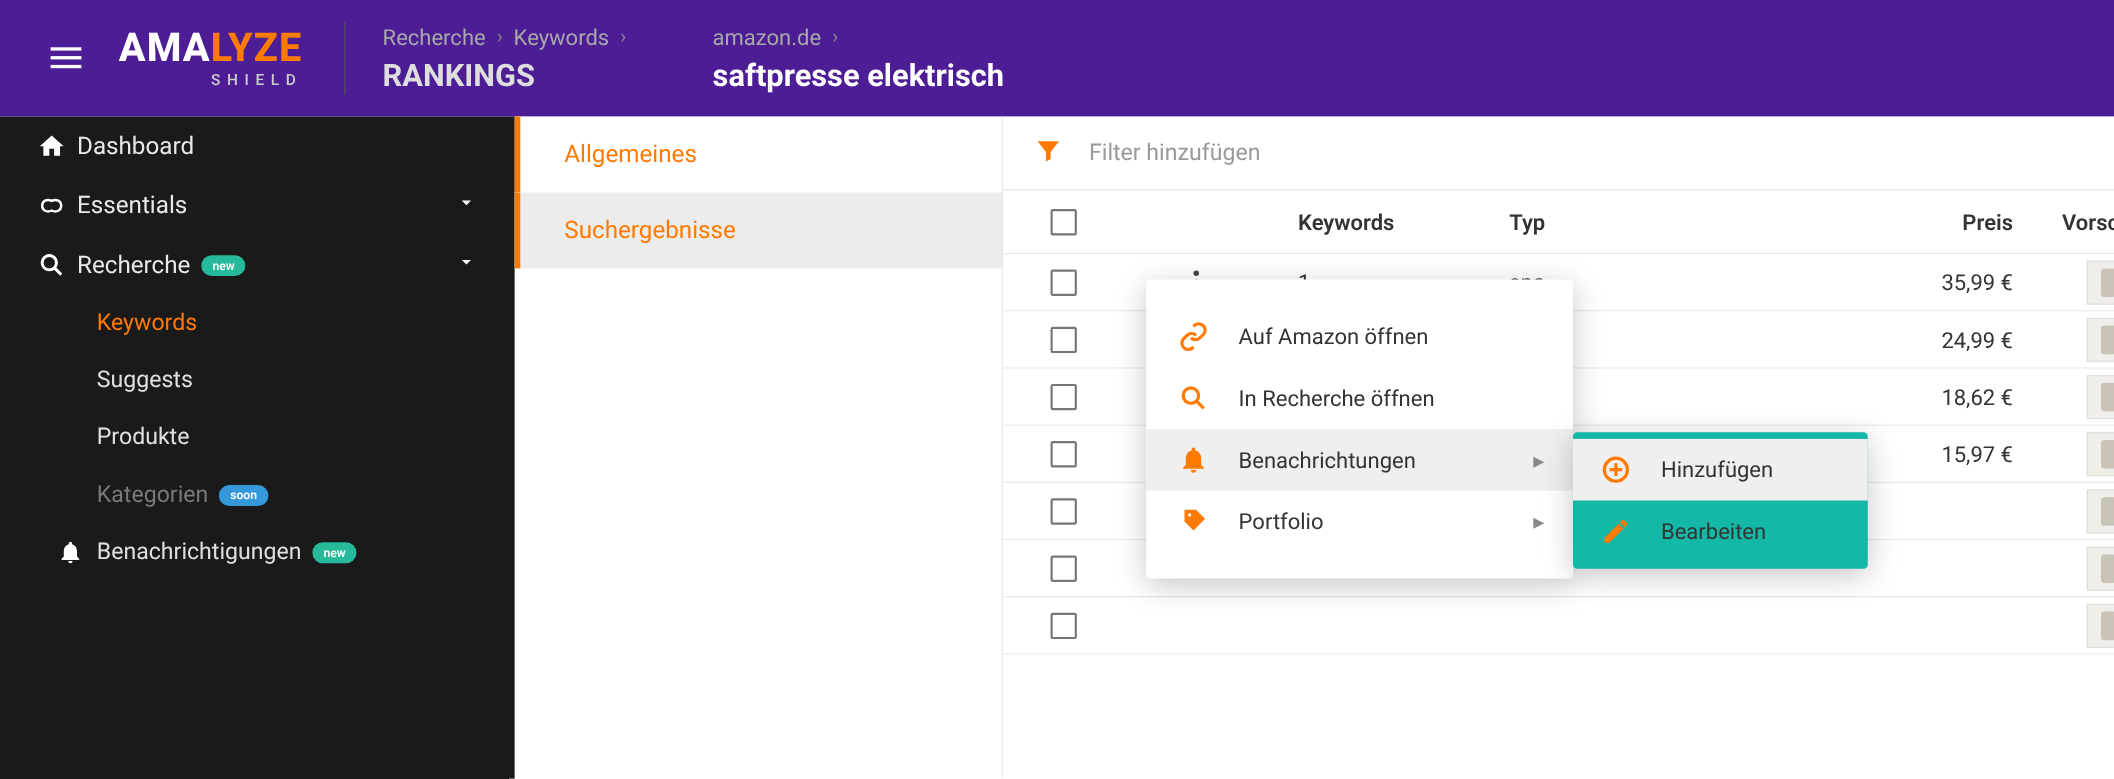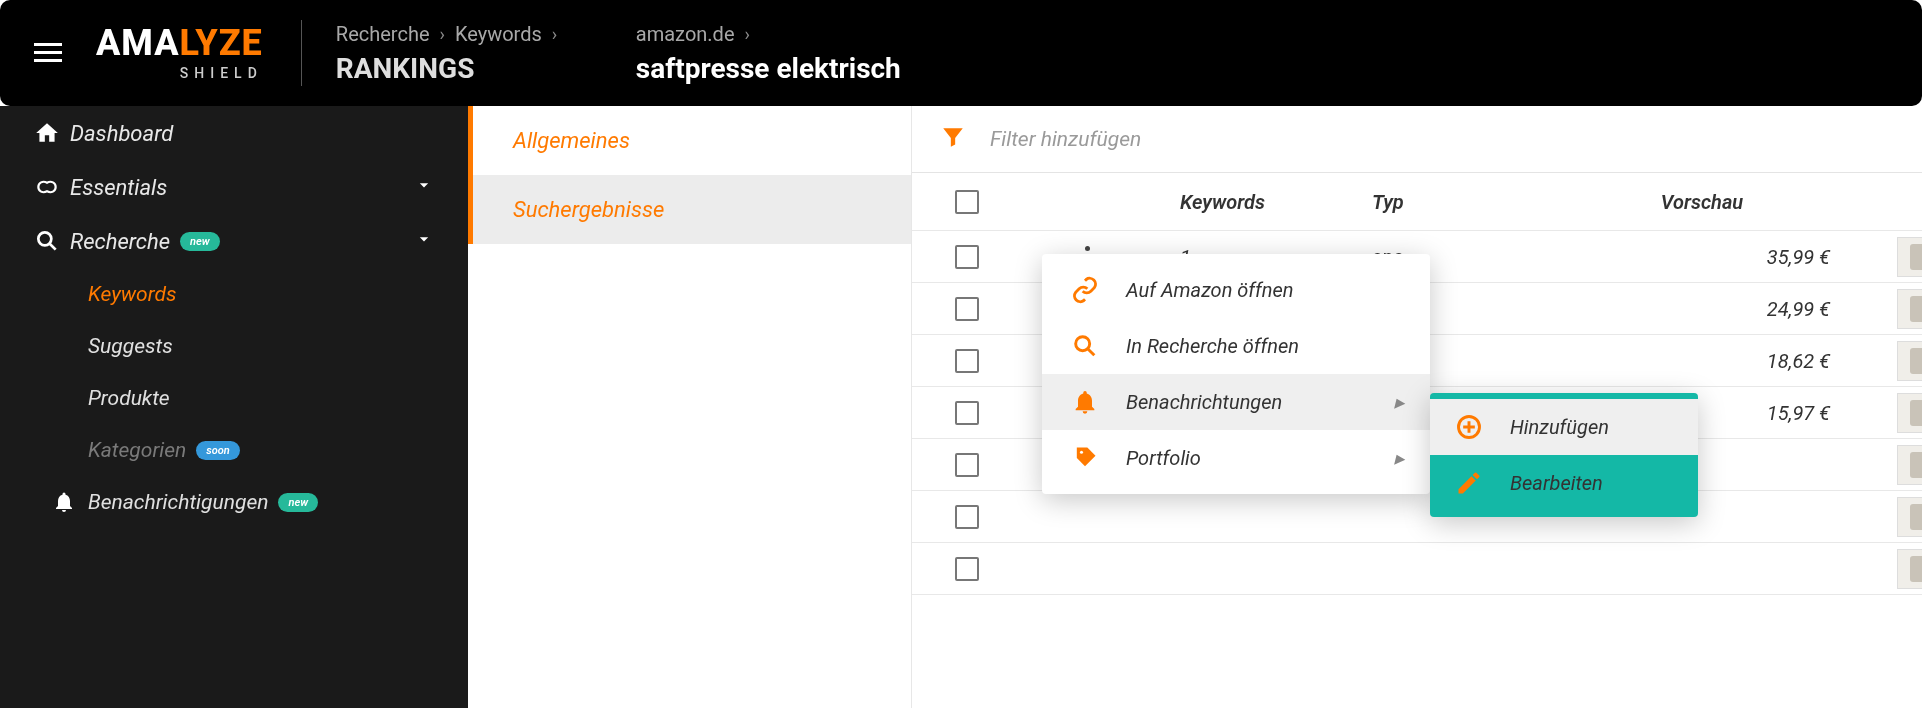--- a/index.html
+++ b/index.html
@@ -1,34 +1,34 @@
 <!DOCTYPE html>
 <html><head>
 <meta charset="utf-8">
 <style>
 * { margin: 0; padding: 0; box-sizing: border-box; font-family: -apple-system, BlinkMacSystemFont, "Segoe UI", Roboto, Arial, sans-serif; }
 body { width: 1922px; height: 708px; overflow: hidden; background: #fff; }
 
-.header { height: 106px; background: #000000; display: flex; align-items: center; padding: 0 28px; border-radius: 10px; }
+.header { height: 106px; background: #4c1d95; display: flex; align-items: center; padding: 0 40px; }
 .menu-btn { width: 40px; height: 40px; display: flex; align-items: center; justify-content: center; margin-right: 28px; cursor: pointer; }
 .hamburger { width: 28px; height: 20px; position: relative; }
 .hamburger span { position: absolute; width: 100%; height: 3px; background: #fff; left: 0; }
 .hamburger span:nth-child(1){top:0} .hamburger span:nth-child(2){top:8px} .hamburger span:nth-child(3){top:16px}
 .logo { display: flex; flex-direction: column; margin-right: 38px; }
 .logo-main { font-size: 36px; font-weight: 800; letter-spacing: 1px; line-height: 1; }
 .logo-main .white { color: #fff; }
 .logo-main .orange { color: #ff7a00; }
 .logo-sub { color: #ccc; font-size: 14px; letter-spacing: 6px; margin-top: 4px; text-align: right; font-weight: 500; }
 .vdivider { width: 1px; height: 66px; background: #555; margin-right: 34px; }
 .breadcrumb-block { display: flex; flex-direction: column; color: #bbb; min-width: 260px; }
 .breadcrumb-row { display: flex; align-items: center; gap: 10px; font-size: 20px; color: #a8a8a8; margin-bottom: 6px; }
 .bc-caret { font-size: 18px; color: #888; }
 .breadcrumb-big { font-size: 28px; font-weight: 700; color: #dedede; }
 
-.layout { display: flex; height: calc(100% - 106px); font-style: italic; }
+.layout { display: flex; height: calc(100% - 106px); }
 .sidebar { width: 468px; background: #1a1a1a; flex: none; }
 .nav-item { display: flex; align-items: center; padding: 14px 34px; color: #e8e8e8; font-size: 22px; cursor: pointer; }
 .nav-item .icon { width: 36px; display: flex; align-items: center; justify-content: flex-start; }
 .nav-item .chev { margin-left: auto; color: #fff; }
 .badge { font-size: 11px; padding: 3px 10px; border-radius: 12px; margin-left: 10px; color: #fff; font-weight: 600; }
 .badge.new { background: #26b99a; }
 .badge.soon { background: #3498db; }
 .subnav .nav-item { padding-left: 88px; font-size: 21px; color: #e0e0e0; }
 .subnav .nav-item.active { color: #ff7a00; }
 .subnav .nav-item.muted { color: #7a7a7a; }
@@ -53,21 +53,21 @@
 .tcell.typ { justify-content: flex-start; }
 .tcell.price { justify-content: flex-end; padding-right: 12px; }
 .tcell.preview { justify-content: center; }
 .checkbox { width: 24px; height: 24px; border: 2.5px solid #777; border-radius: 2px; }
 .kebab-dots { display: flex; flex-direction: column; gap: 3px; }
 .kebab-dots span { width: 5px; height: 5px; background: #444; border-radius: 50%; }
 
 .thumb { width: 40px; height: 40px; background: #f0eee9; border: 1px solid #ddd; position: relative; }
 .thumb::after { content:""; position:absolute; inset:6px 12px; background:#c9c3b8; border-radius:3px; }
 
-.ctx-menu { position: absolute; top: 148px; left: 130px; width: 388px; background: #fff; box-shadow: 0 6px 28px rgba(0,0,0,0.22); border-radius: 4px; padding: 8px 0; z-index: 10; }
+.ctx-menu { position: absolute; top: 148px; left: 130px; width: 388px; background: #fff; box-shadow: 0 6px 28px rgba(0,0,0,0.22); border-radius: 4px; padding: 24px 0; z-index: 10; }
 .ctx-item { display: flex; align-items: center; padding: 14px 26px; font-size: 20px; color: #333; cursor: pointer; gap: 24px; }
 .ctx-item .icon { width: 34px; display: flex; align-items: center; justify-content: center; }
 .ctx-item .icon svg { width: 28px; height: 28px; }
 .ctx-item .arrow { margin-left: auto; color: #888; }
 .ctx-item.hover { background: #efefef; }
 
 .submenu { position: absolute; top: 287px; left: 518px; width: 268px; background: #14b8a6; box-shadow: 0 6px 28px rgba(0,0,0,0.22); border-radius: 4px; padding: 6px 0; z-index: 11; }
 .submenu .ctx-item { padding: 14px 22px; }
 </style>
 </head>
@@ -182,20 +182,21 @@
       <span class="filter-text">Filter hinzufügen</span>
     </div>
     <div class="table">
       <div class="trow thead">
         <div class="tcell cb">
             <div class="checkbox"></div>
           </div>
         <div class="tcell kebab"></div>
         <div class="tcell pos">Keywords</div>
         <div class="tcell typ">Typ</div>
+        <div class="tcell price">Preis</div>
         <div class="tcell preview">Vorschau</div>
       </div>
       <div id="tbody">
           <div class="trow">
             <div class="tcell cb">
               <div class="checkbox"></div>
             </div>
             <div class="tcell kebab">
               <div class="kebab-dots">
                 <span></span>

